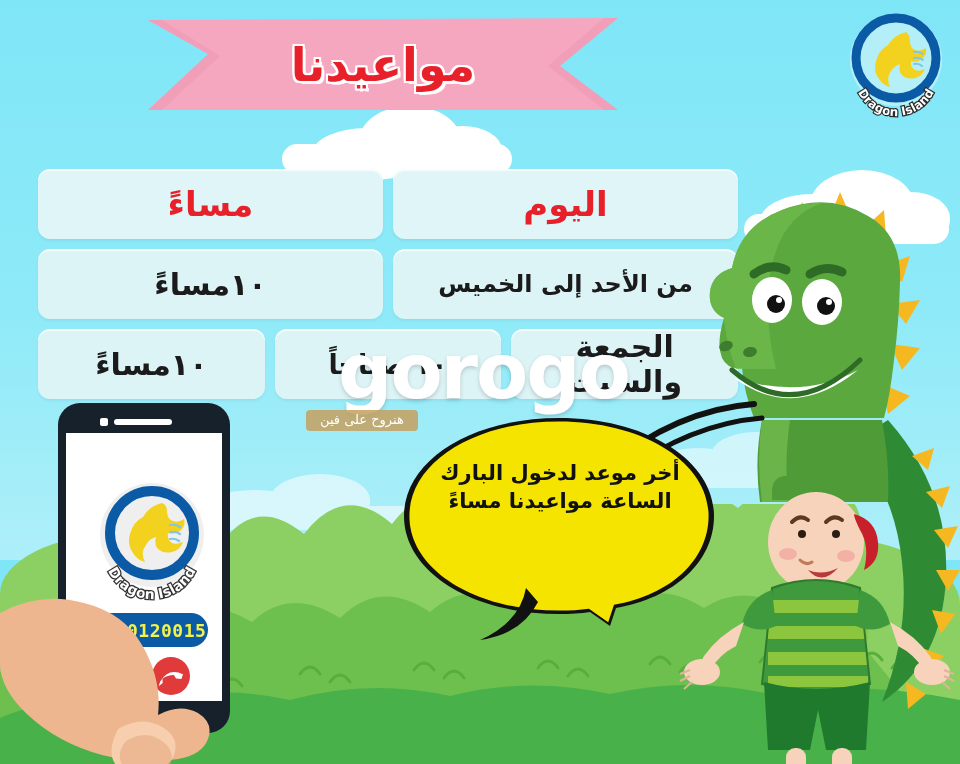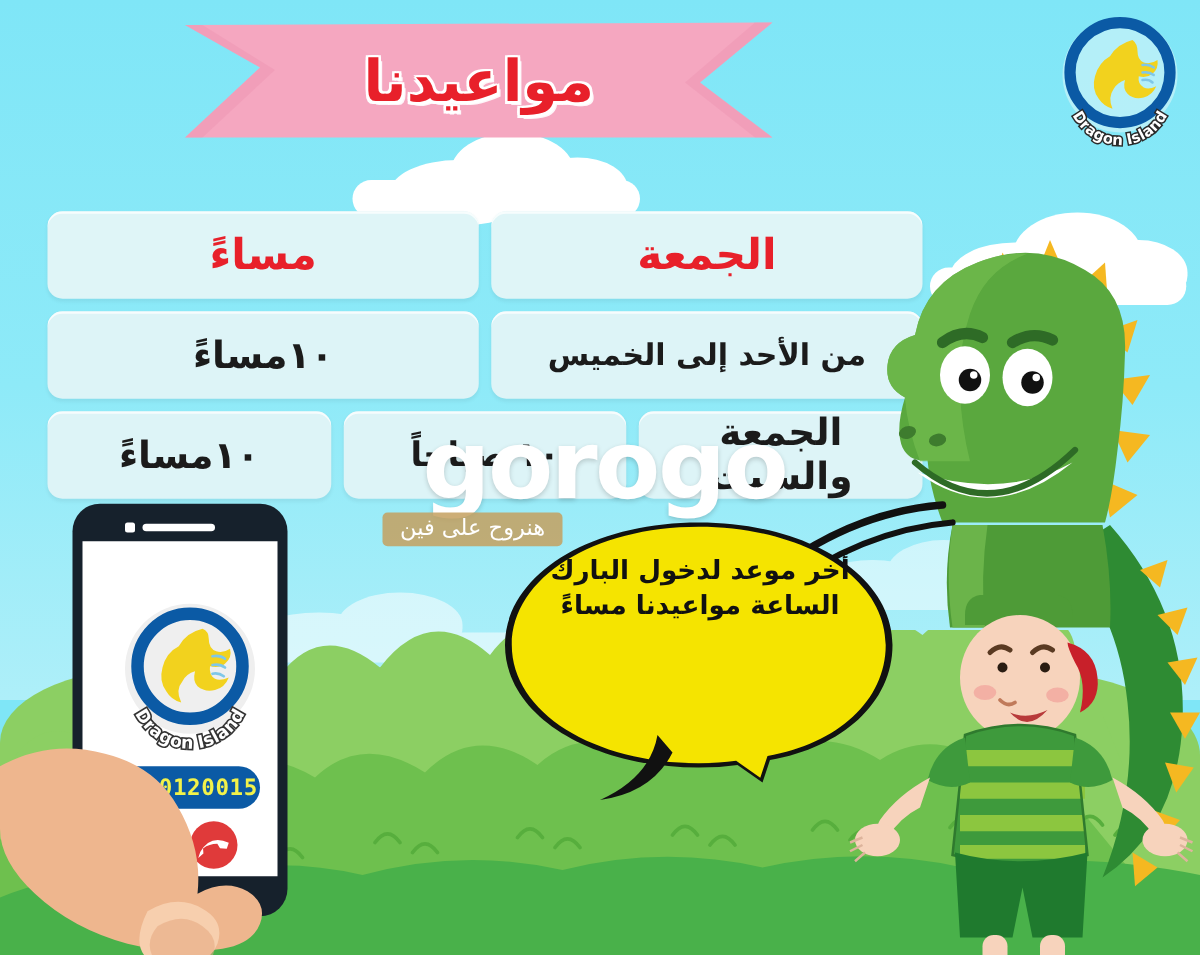--- a/index.html
+++ b/index.html
@@ -78,21 +78,21 @@
   .ground{position:absolute;left:0;bottom:0;width:960px;}
   #grass-back{height:230px;background:#8CCF63;border-radius:120px 160px 0 0/60px 70px 0 0;}
 
   
   #halftone{position:absolute;left:332px;top:300px;width:330px;height:420px;z-index:4;}
 
   
   #bubble{position:absolute;left:398px;top:412px;width:322px;height:228px;z-index:6;}
   #bubble-text{
     position:absolute;left:410px;top:442px;width:300px;height:90px;z-index:7;
-    display:flex;flex-direction:column;align-items:center;
+    display:flex;flex-direction:column;align-items:center;justify-content:center;
     direction:rtl;text-align:center;color:#111;font-weight:bold;font-size:21px;line-height:1.35;
   }
   #speed-lines{position:absolute;left:600px;top:398px;width:170px;height:80px;z-index:5;}
 
   
   #phone{position:absolute;left:58px;top:403px;width:172px;height:330px;z-index:6;}
   #phone-body{position:absolute;left:0;top:0;width:172px;height:330px;
               background:#16212C;border-radius:22px;}
   #phone-screen{position:absolute;left:8px;top:30px;width:156px;height:268px;background:#fff;}
   #phone-speaker{position:absolute;left:56px;top:16px;width:58px;height:6px;background:#fff;border-radius:3px;}
@@ -119,21 +119,21 @@
   #watermark{position:absolute;left:306px;top:336px;width:340px;height:110px;z-index:9;}
   #wm-text{
     font-size:76px;font-weight:bold;color:#ffffff;letter-spacing:-2px;
     font-family:"DejaVu Sans","Liberation Sans",sans-serif;
     text-shadow:0 2px 4px rgba(0,0,0,.18);
     line-height:.95;
     margin-left:32px;
   }
   #wm-tag{
     display:inline-block;margin-top:2px;background:rgba(196,160,95,.85);
-    color:#fff;font-size:18px;padding:2px 14px 4px 14px;border-radius:4px;direction:rtl;
+    color:#fff;font-size:13px;padding:2px 14px 4px 14px;border-radius:4px;direction:rtl;
   }
 </style>
 </head>
 <body>
 
 <div id="poster">
 
   <div class="sky"></div>
 
   <div class="cloud-grp" id="cloud-center">
@@ -224,21 +224,21 @@
              q-5,-2 -5,-9 q0,-6 -4,-9 Z" fill="#F2D21E"></path>
     <path d="M74,44 q5,-1 9,2 M74,50 q5,-1 9,2 M74,56 q5,-1 8,2" stroke="#7FC7E8" stroke-width="2" fill="none" stroke-linecap="round"></path>
     <path id="logoArc" d="M14,66 a42,42 0 0 0 84,0" fill="none"></path>
     <text font-size="12" font-weight="bold" fill="#ffffff" stroke="#2a2a2a" stroke-width="2.4" paint-order="stroke" font-family="DejaVu Sans, sans-serif">
       <textPath href="#logoArc" startOffset="50%" text-anchor="middle">Dragon Island</textPath>
     </text>
   </svg>
 
   <div id="schedule">
     <div class="srow header">
-      <div class="cell">الجمعة</div>
+      <div class="cell">اليوم</div>
       <div class="cell">مساءً</div>
     </div>
     <div class="srow">
       <div class="cell day">من الأحد إلى الخميس</div>
       <div class="cell">١٠مساءً</div>
     </div>
     <div class="srow">
       <div class="cell">الجمعة والسبت</div>
       <div class="cell small">١٠ صباحاً</div>
       <div class="cell">١٠مساءً</div>

